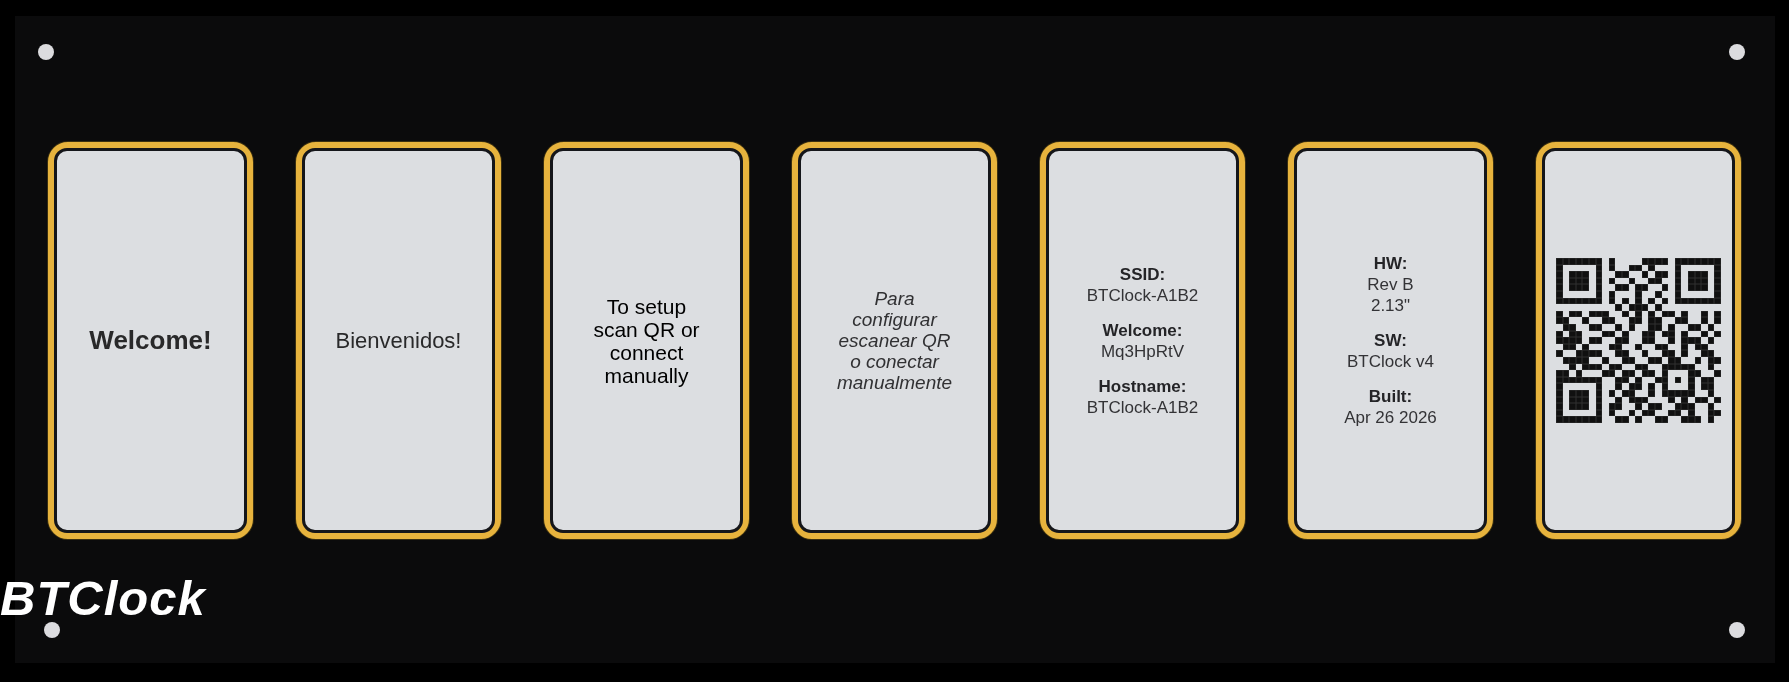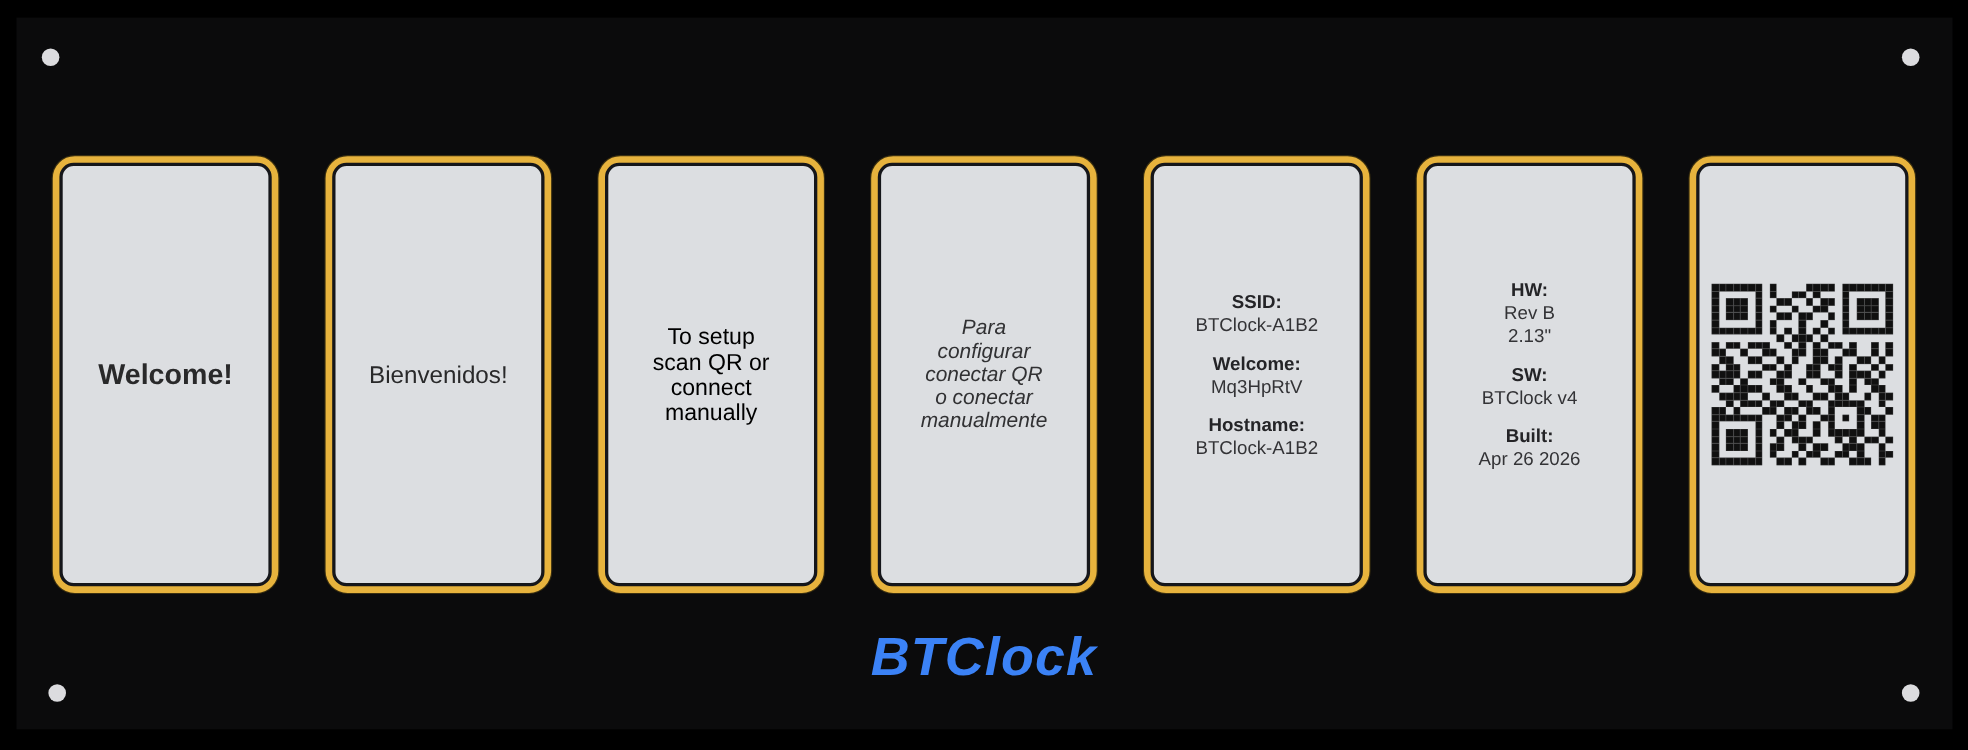--- a/index.html
+++ b/index.html
@@ -20,21 +20,21 @@
   .d-setup-en .line{font-size:21px;line-height:23px;color:#000000;}
   .d-setup-es .line{font-size:19px;line-height:21px;color:#313133;font-style:italic;}
   .d-wifi-info .group,.d-device-info .group{font-size:17px;line-height:21px;margin:7px 0;color:#333336;}
   .group .label{font-weight:700;color:#242427;}
 
   .qr{display:flex;flex-direction:column;}
   .qr-row{display:flex;height:6.6px;}
   .qr-m{width:6.6px;height:6.6px;}
   .qr-m.d{background:#101010;box-shadow:inset 0 0 0 0.5px rgba(200,202,206,0.18);}
 
-  .logo{position:absolute;left:0;right:0;top:570px;text-align:center;font-size:49px;font-weight:700;font-style:italic;color:#3b82f6;letter-spacing:1px;}
+  .logo{position:absolute;left:0;right:0;top:570px;text-align:left;font-size:49px;font-weight:700;font-style:italic;color:#ffffff;letter-spacing:1px;}
 </style>
 </head>
 <body>
 
 <div class="plate"></div>
 
 <div class="screw tl"></div>
 <div class="screw tr"></div>
 <div class="screw bl"></div>
 <div class="screw br"></div>
@@ -55,21 +55,21 @@
         <div class="line">To setup</div>
         <div class="line">scan QR or</div>
         <div class="line">connect</div>
         <div class="line">manually</div>
       </div>
     </div>
     <div class="display">
       <div class="screen d-setup-es">
         <div class="line">Para</div>
         <div class="line">configurar</div>
-        <div class="line">conectar QR</div>
+        <div class="line">escanear QR</div>
         <div class="line">o conectar</div>
         <div class="line">manualmente</div>
       </div>
     </div>
     <div class="display">
       <div class="screen d-wifi-info">
         <div class="group">
           <div class="label">SSID:</div>
           <div class="value">BTClock-A1B2</div>
         </div>

